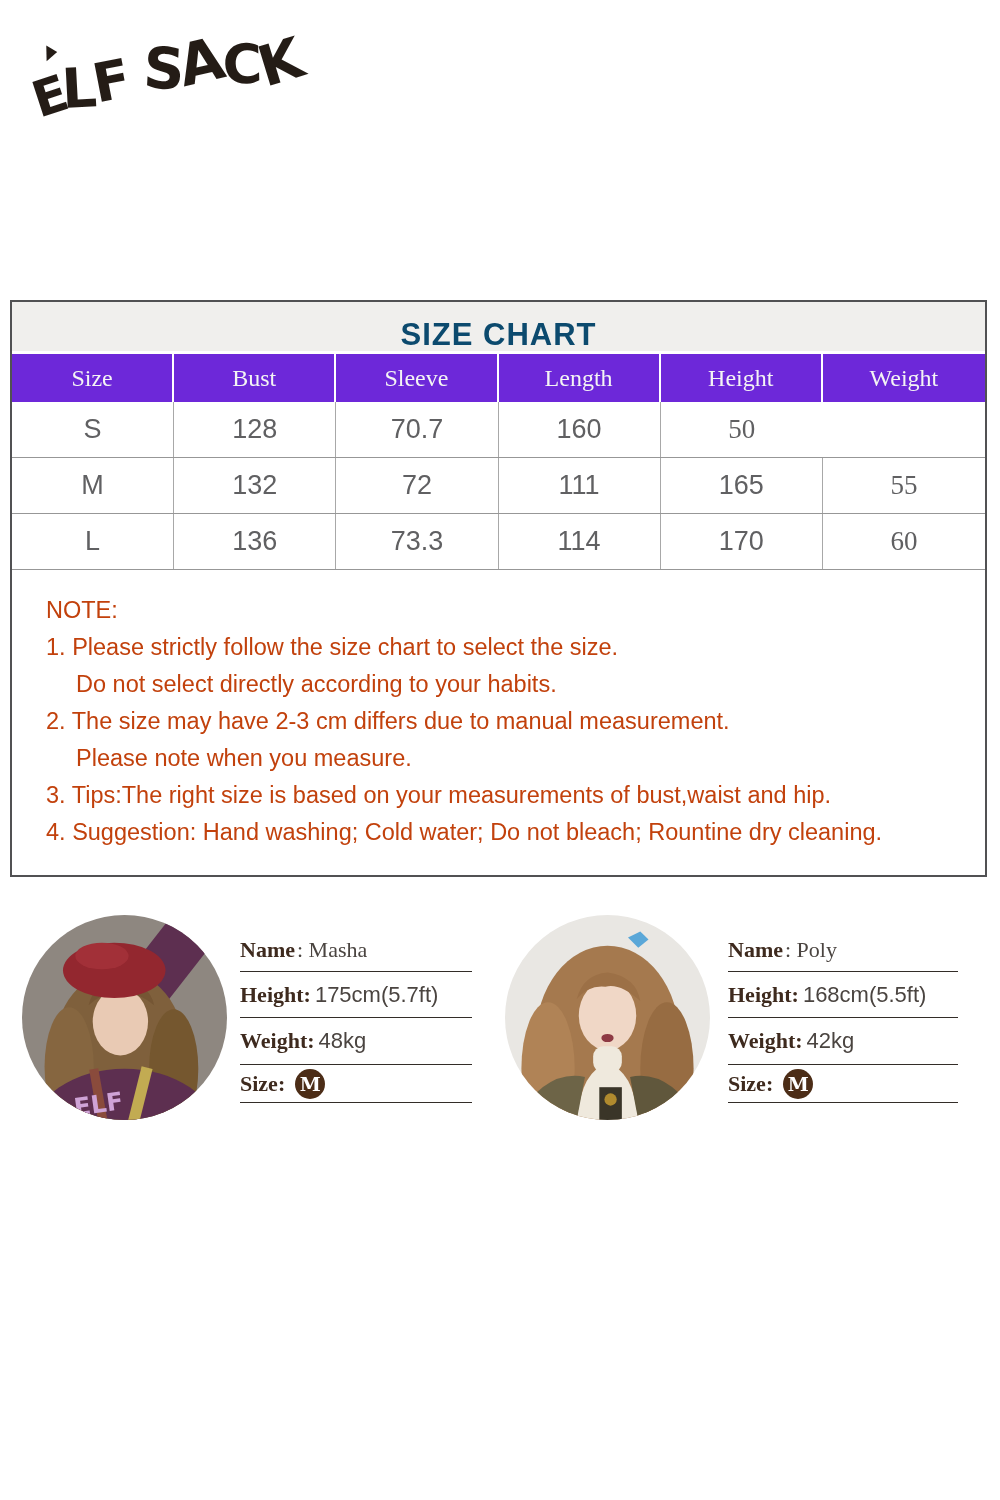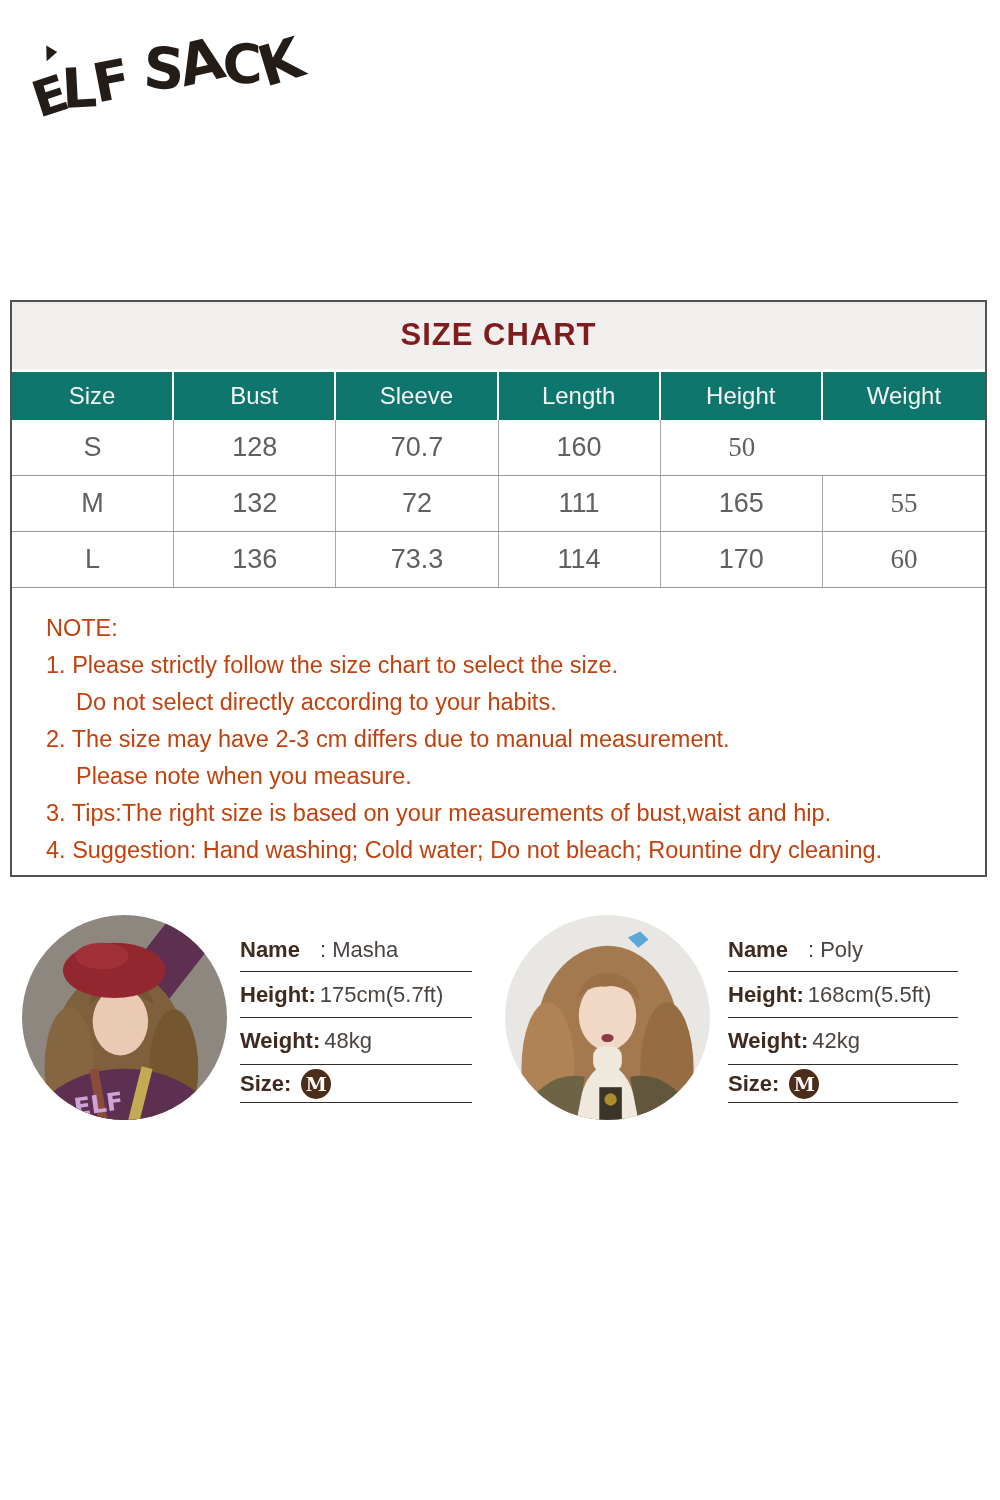--- a/index.html
+++ b/index.html
@@ -29,27 +29,27 @@
     border-left:10px solid transparent; border-right:4px solid transparent;
     border-bottom:12px solid #241c16; transform:rotate(-35deg);
   }
 
   
   .chart-box {
     position:absolute; left:10px; top:300px; width:977px; height:577px;
     border:2px solid #515153; background:#ffffff;
   }
   .chart-title {
-    height:67px; line-height:65px; text-align:center;
-    background:#f0efed; color:#7f1d1d;
+    height:49px; line-height:65px; text-align:center;
+    background:#f0efed; color:#0c4a6e;
     font-size:31px; font-weight:bold; letter-spacing:1px;
   }
   .title-gap { height:3px; background:#ffffff; }
   .grid-row { display:grid; grid-template-columns:repeat(6,1fr); }
-  .head-row { background:#0f766e; }
+  .head-row { background:#6d28d9;font-family:Liberation Serif, serif; }
   .head-cell {
     height:48px; line-height:48px; text-align:center;
     color:#f4f4f4; font-size:24px; border-right:2px solid #ffffff;
   }
   .head-cell:last-child { border-right:none; }
   .data-row { border-bottom:1px solid #979797; }
   .data-cell {
     height:55px; line-height:55px; text-align:center;
     color:#606062; font-size:27px; border-right:1px solid #a8a8a8;
   }
@@ -68,25 +68,25 @@
   .info-2 { left:728px; width:230px; }
   .info-row {
     display:flex; align-items:center;
     border-bottom:1px solid #332d28;
   }
   .info-row:nth-child(1){ height:44px; }
   .info-row:nth-child(2){ height:46px; }
   .info-row:nth-child(3){ height:47px; }
   .info-row:nth-child(4){ height:38px; }
   .info-label {
-    font-family:Liberation Sans, sans-serif; font-weight:bold;
+    font-family:Liberation Serif, serif; font-weight:bold;
     font-size:22px; color:#3e2a1e;
   }
   .info-value { font-size:22px; color:#4a4440; margin-left:4px; }
-  .name-value { margin-left:20px; }
+  .name-value { margin-left:2px;font-family:Liberation Serif, serif; }
   .size-badge {
     width:30px; height:30px; border-radius:50%; background:#4c2d17;
     color:#ffffff; font-family:"DejaVu Serif", serif; font-weight:bold;
     font-size:19px; display:inline-flex; align-items:center; justify-content:center;
     margin-left:10px;
   }
 </style>
 </head>
 <body>
 

